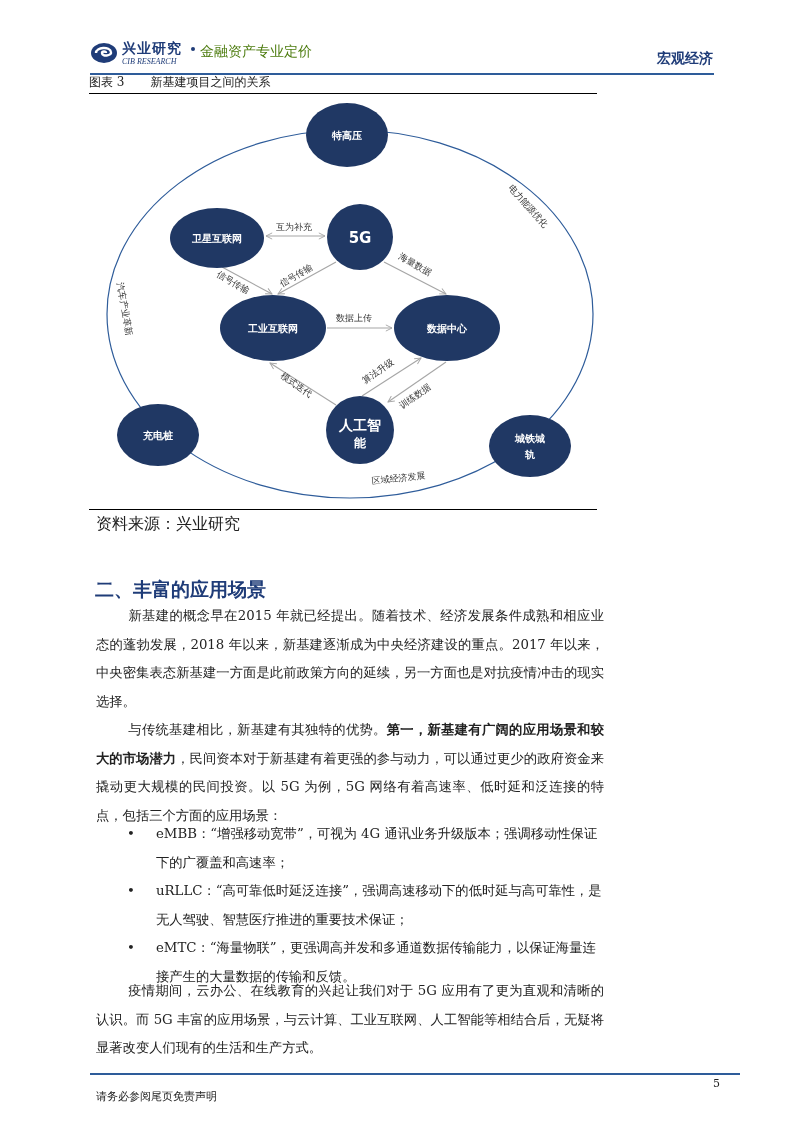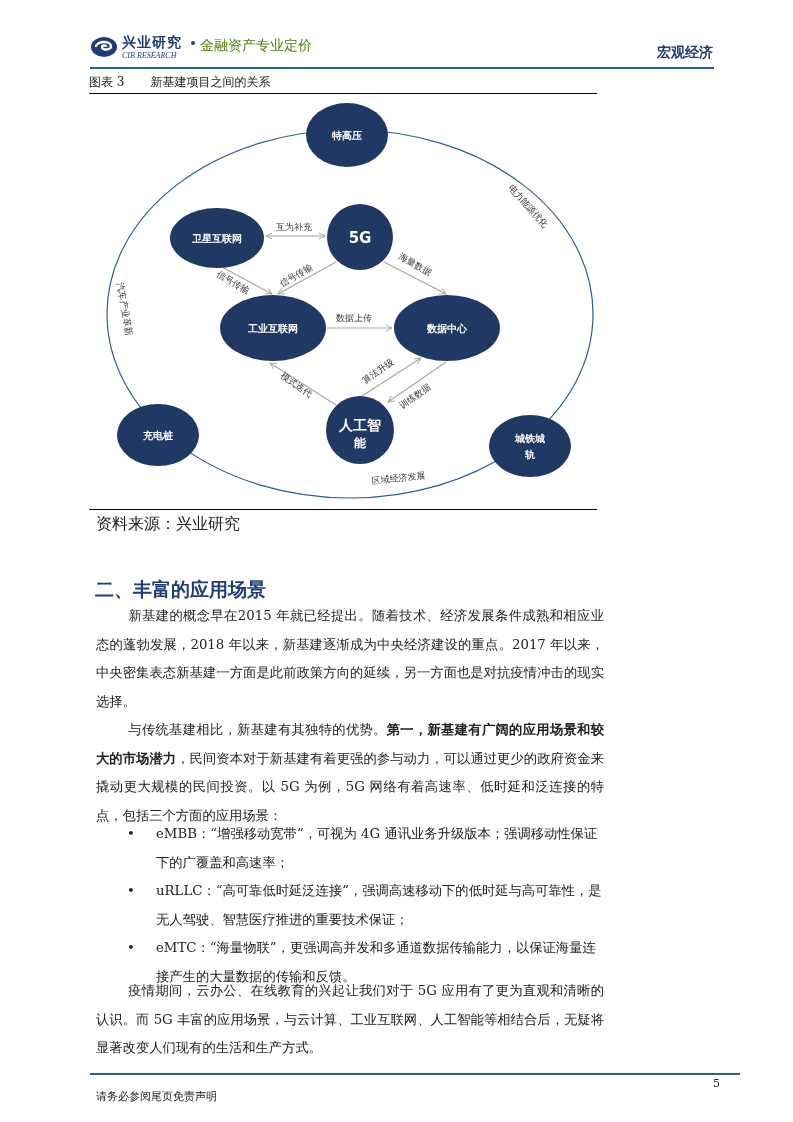--- a/index.html
+++ b/index.html
@@ -1,19 +1,19 @@
 <!DOCTYPE html>
 <html><head>
 <meta charset="utf-8">
 <style>
   html, body { margin: 0; padding: 0; background: #ffffff; }
   body { width: 793px; height: 1122px; position: relative; overflow: hidden;
          font-family: "DejaVu Serif", "Liberation Serif", serif; color: #222; }
 
-  .header { position: absolute; left: 0; top: 8px; width: 793px; height: 64px; }
+  .header { position: absolute; left: 0; top: 14px; width: 793px; height: 64px; }
   .logo { position: absolute; left: 90px; top: 28px; width: 28px; height: 22px; }
   .logo-cn { position: absolute; left: 122px; top: 26px; font-family: "DejaVu Sans", sans-serif; font-size: 14px; font-weight: bold; color: #1f3c78; letter-spacing: 1px; }
   .logo-en { position: absolute; left: 122px; top: 43px; font-family: "Liberation Serif", serif; font-size: 8px; color: #1f3c78; font-style: italic; }
   .header-sep { position: absolute; left: 191px; top: 33px; width: 4px; height: 4px; border-radius: 50%; background: #1f3c78; }
   .header-sub { position: absolute; left: 200px; top: 29px; font-family: "DejaVu Sans", sans-serif; font-size: 14px; color: #4d7c0f; }
   .header-right { position: absolute; right: 80px; top: 36px; font-family: "DejaVu Serif", serif; font-size: 14px; font-weight: bold; color: #1f3c78; }
   .header-line { position: absolute; left: 90px; top: 59px; width: 624px; height: 2px; background: #2e5c9a; }
 
   .fig-title { position: absolute; left: 89px; top: 74px; font-size: 12px; color: #222; }
   .fig-title .num { margin-right: 26px; }

